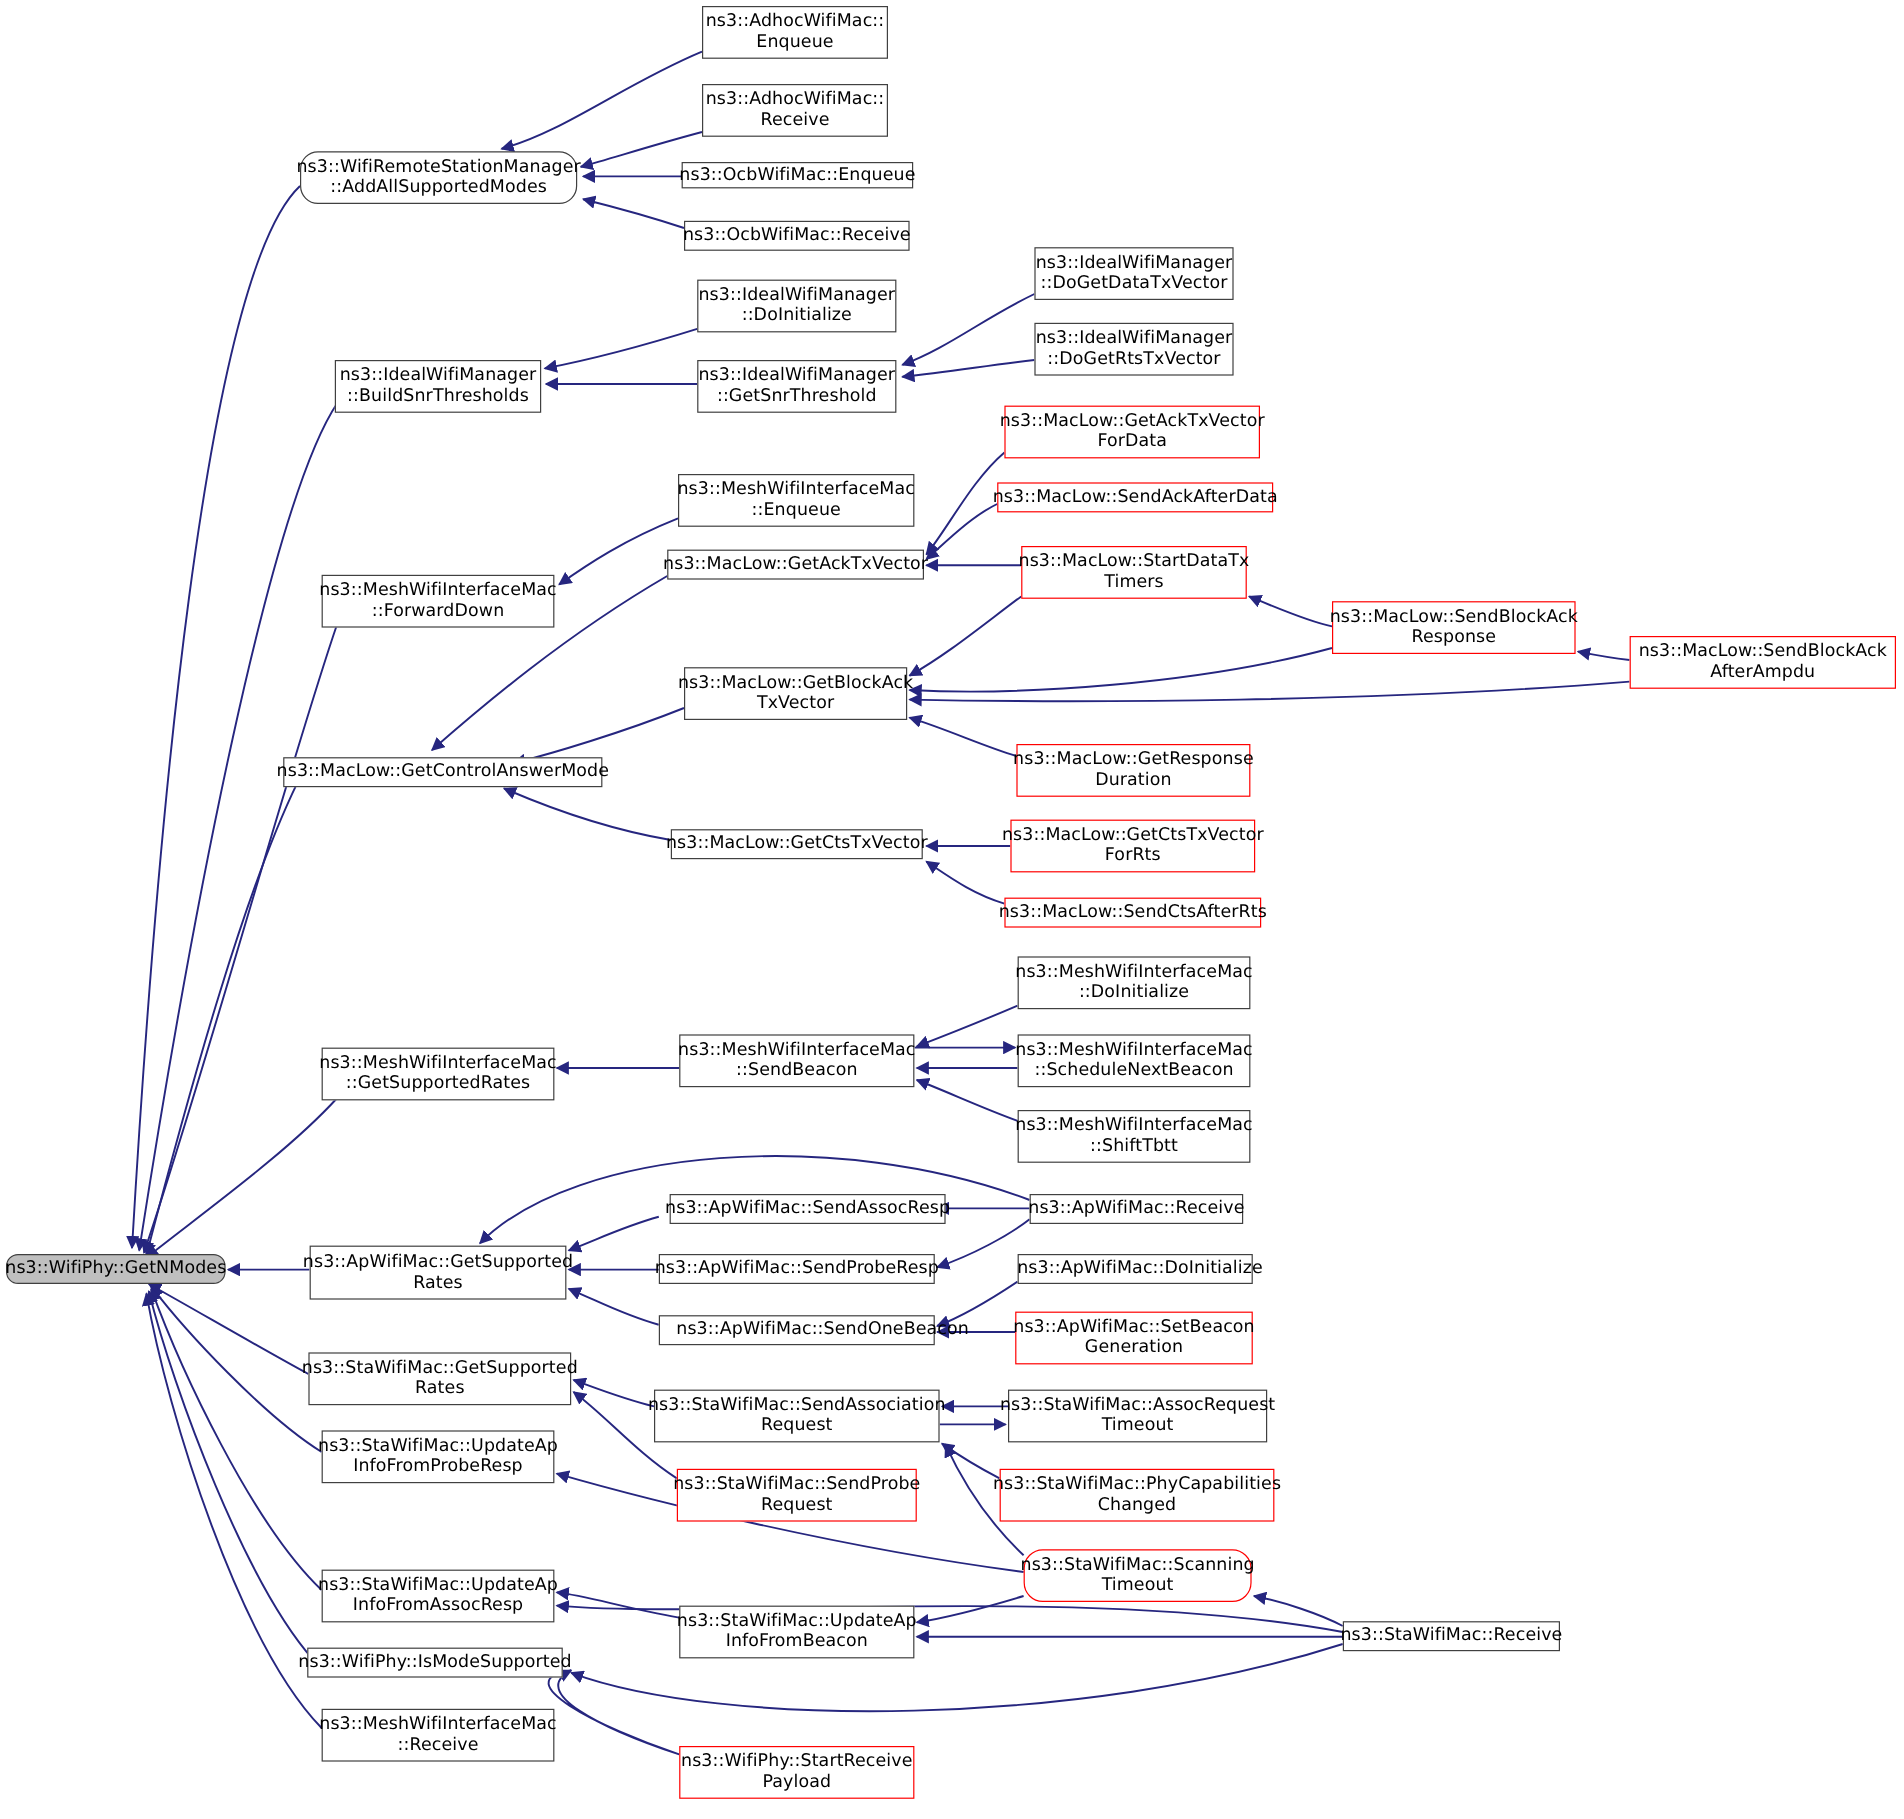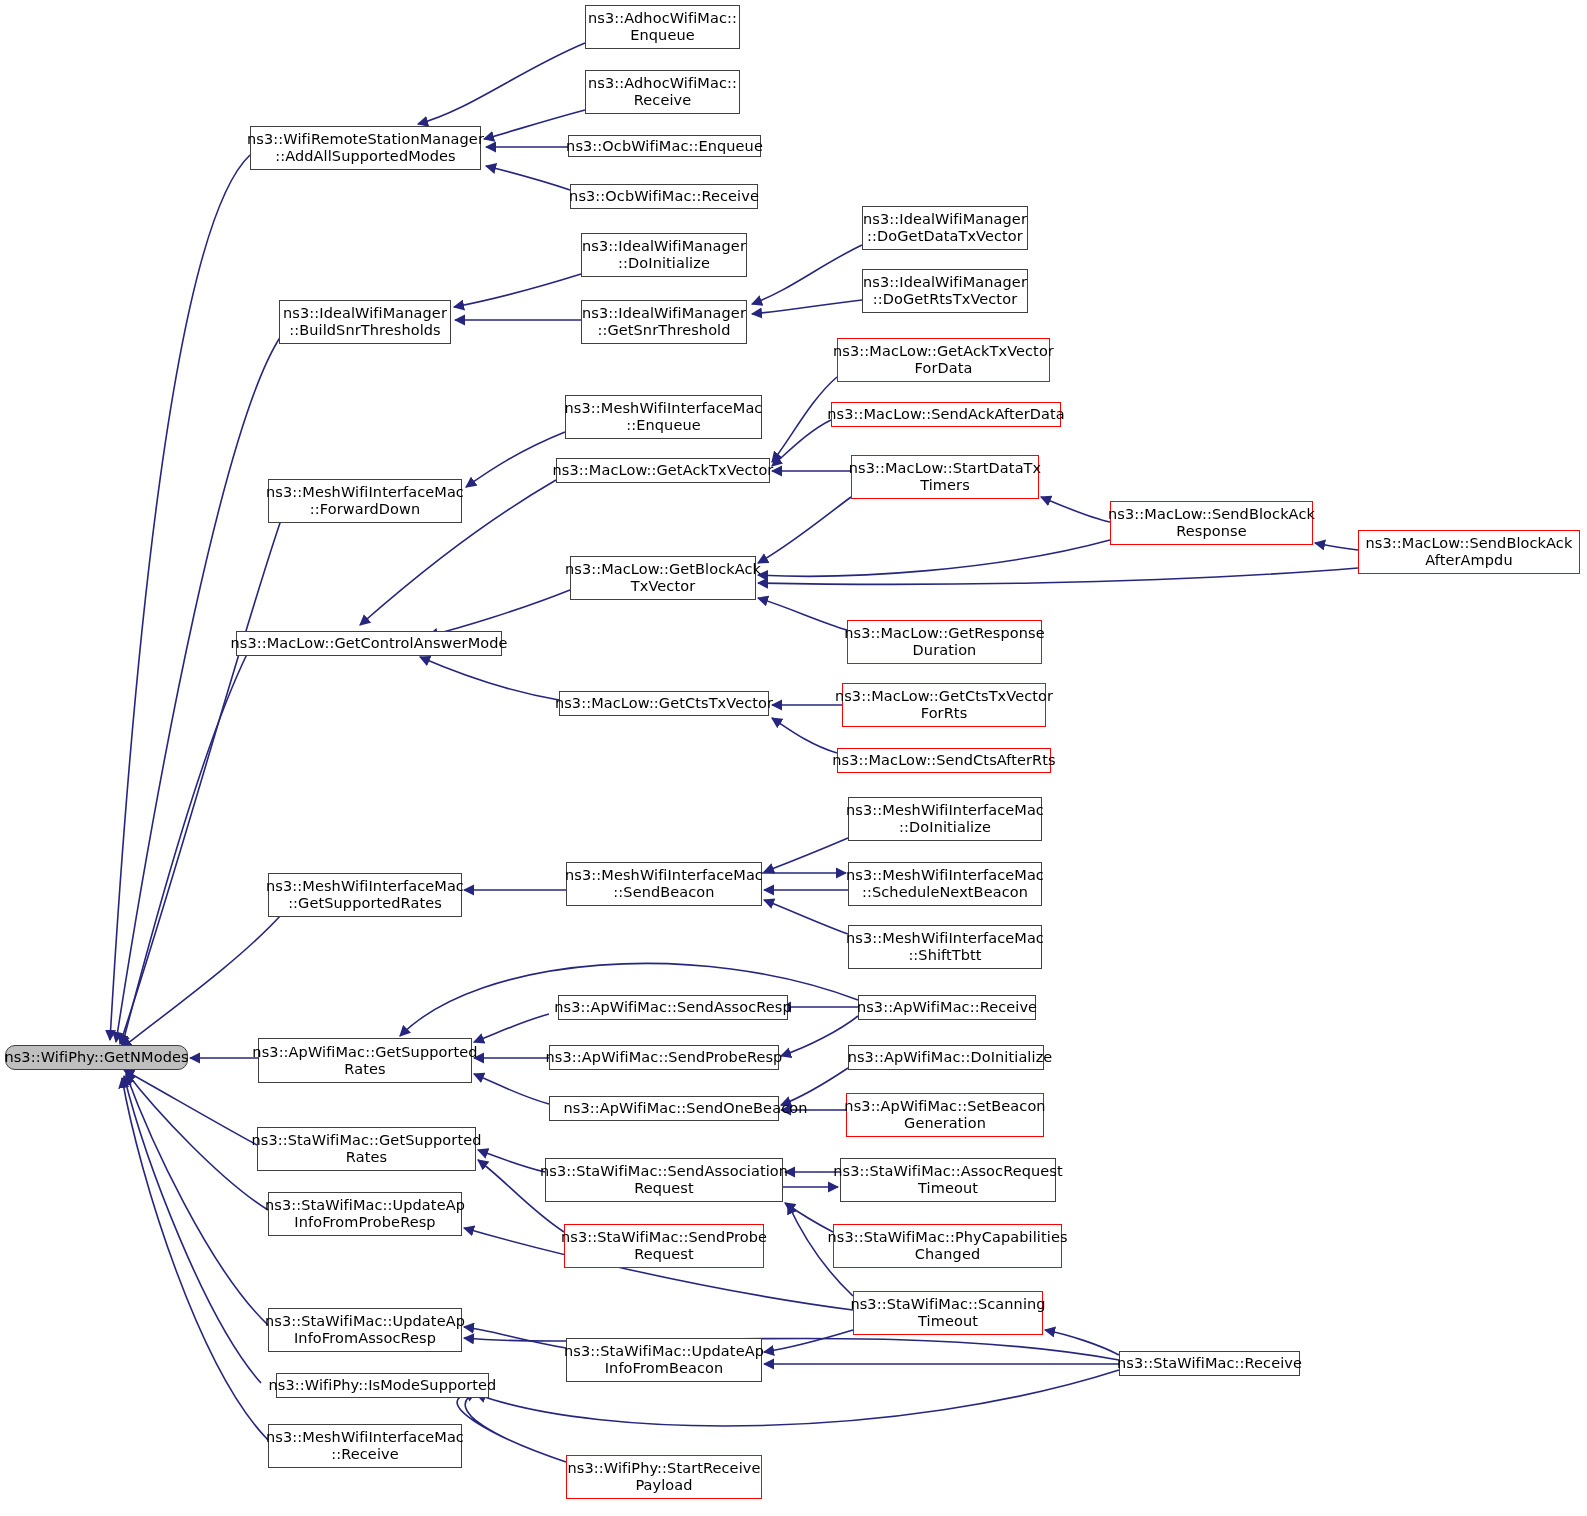--- a/index.html
+++ b/index.html
@@ -85,21 +85,21 @@
         <path d="M 853,1330 C 820,1340 790,1348 764,1352" marker-end="url(#arrow)"></path>
         <path d="M 566,1348 C 520,1340 490,1330 464,1327" marker-end="url(#arrow)"></path>
         <path d="M 566,1462 C 500,1440 420,1400 476,1392 M 566,1462 C 500,1440 440,1410 476,1392" marker-end="url(#arrow)"></path>
         <path d="M 1119,1370 C 900,1440 600,1440 476,1394" marker-end="url(#arrow)"></path>
       </g>
   </svg>
   <div id="node-layer">
       <div class="node root" style="left: 5px; top: 1045px; width: 183px; height: 25px; border-radius: 10px;">
         <span>ns3::WifiPhy::GetNModes</span>
       </div>
-      <div class="node" style="left: 250px; top: 126px; width: 231px; height: 44px;">
+      <div class="node" style="left: 250px; top: 126px; width: 231px; height: 44px; border-radius: 15px;">
         <span>ns3::WifiRemoteStationManager
 ::AddAllSupportedModes</span>
       </div>
       <div class="node" style="left: 585px; top: 5px; width: 155px; height: 44px;">
         <span>ns3::AdhocWifiMac::
 Enqueue</span>
       </div>
       <div class="node" style="left: 585px; top: 70px; width: 155px; height: 44px;">
         <span>ns3::AdhocWifiMac::
 Receive</span>
@@ -229,21 +229,21 @@
 Rates</span>
       </div>
       <div class="node" style="left: 268px; top: 1192px; width: 194px; height: 44px;">
         <span>ns3::StaWifiMac::UpdateAp
 InfoFromProbeResp</span>
       </div>
       <div class="node" style="left: 268px; top: 1308px; width: 194px; height: 44px;">
         <span>ns3::StaWifiMac::UpdateAp
 InfoFromAssocResp</span>
       </div>
-      <div class="node" style="left: 276px; top: 1373px; width: 213px; height: 25px;">
+      <div class="node" style="left: 256px; top: 1373px; width: 213px; height: 25px;">
         <span>ns3::WifiPhy::IsModeSupported</span>
       </div>
       <div class="node" style="left: 268px; top: 1424px; width: 194px; height: 44px;">
         <span>ns3::MeshWifiInterfaceMac
 ::Receive</span>
       </div>
       <div class="node" style="left: 545px; top: 1158px; width: 238px; height: 44px;">
         <span>ns3::StaWifiMac::SendAssociation
 Request</span>
       </div>
@@ -256,21 +256,21 @@
 InfoFromBeacon</span>
       </div>
       <div class="node" style="left: 840px; top: 1158px; width: 216px; height: 44px;">
         <span>ns3::StaWifiMac::AssocRequest
 Timeout</span>
       </div>
       <div class="node red" style="left: 833px; top: 1224px; width: 229px; height: 44px;">
         <span>ns3::StaWifiMac::PhyCapabilities
 Changed</span>
       </div>
-      <div class="node red" style="left: 853px; top: 1291px; width: 190px; height: 44px;">
+      <div class="node red" style="left: 853px; top: 1291px; width: 190px; height: 44px; border-radius: 16px;">
         <span>ns3::StaWifiMac::Scanning
 Timeout</span>
       </div>
       <div class="node" style="left: 1119px; top: 1351px; width: 181px; height: 25px;">
         <span>ns3::StaWifiMac::Receive</span>
       </div>
       <div class="node red" style="left: 566px; top: 1455px; width: 196px; height: 44px;">
         <span>ns3::WifiPhy::StartReceive
 Payload</span>
       </div>

